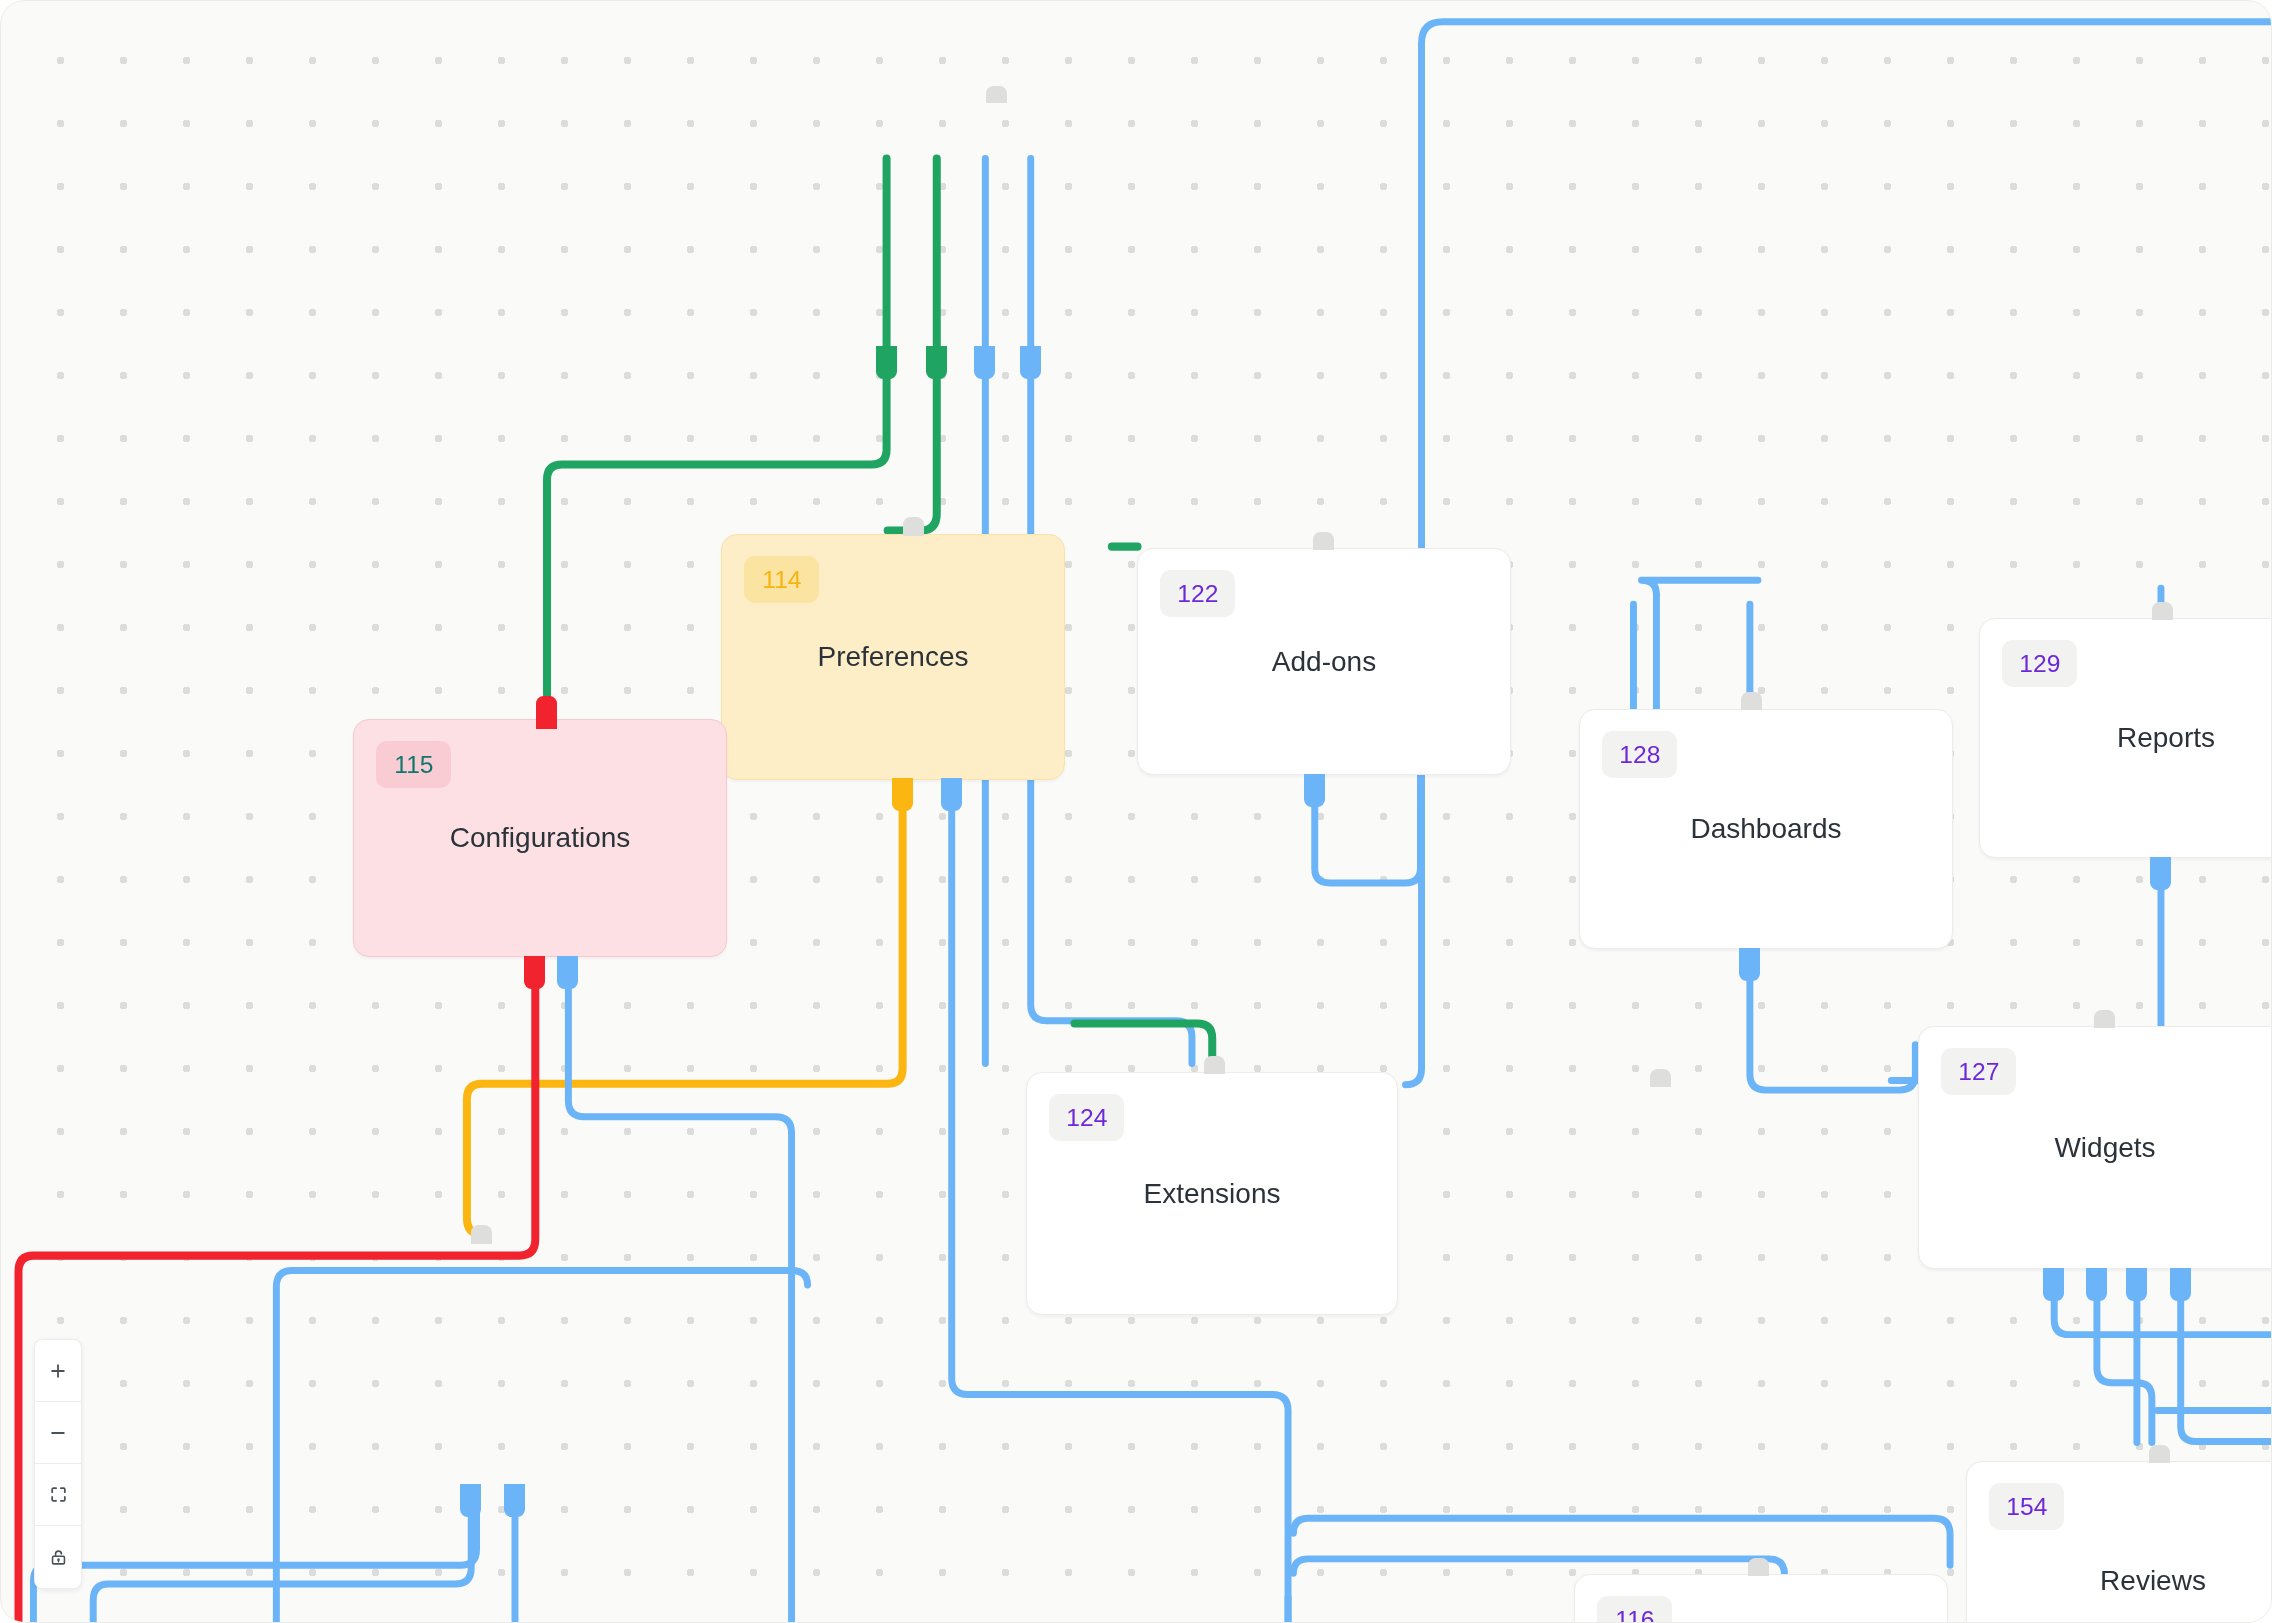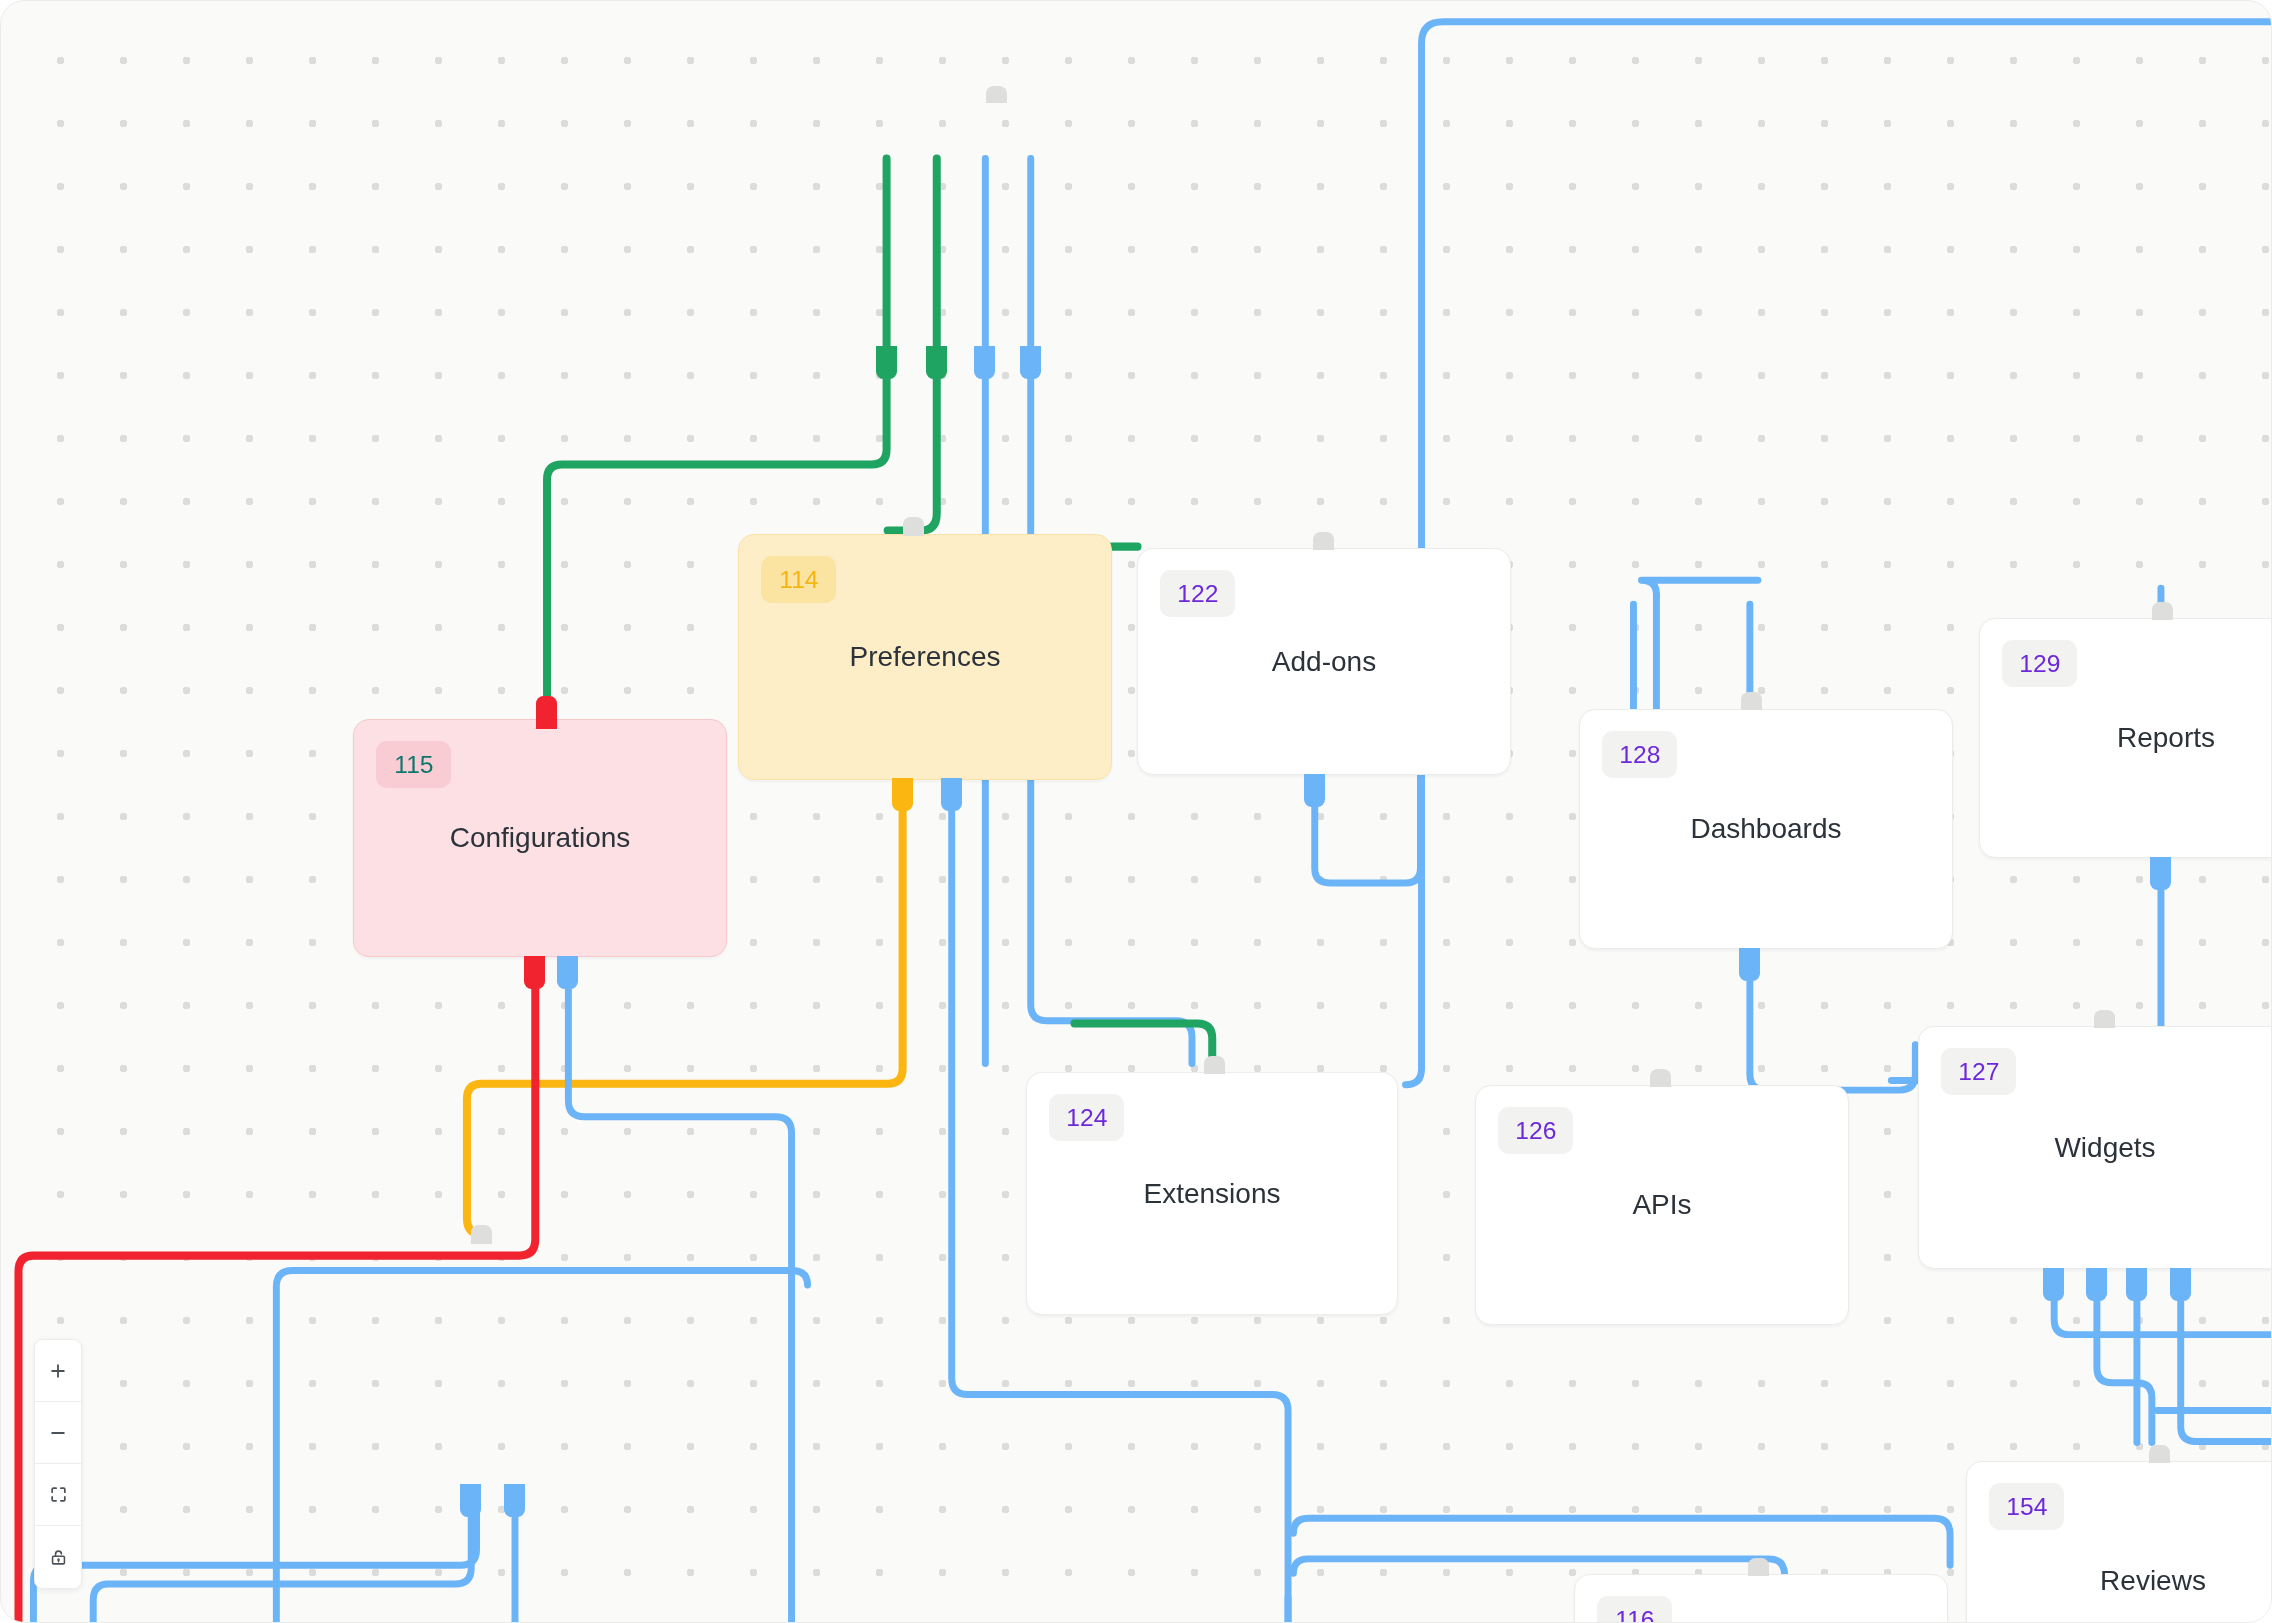--- a/index.html
+++ b/index.html
@@ -173,21 +173,21 @@
   </svg>
 
   <div id="nodes">
 
     <div class="handle gray top" style="left:985px; top:85px; height:17px;"></div>
     <div class="handle green" style="left:875px; top:345px;"></div>
     <div class="handle green" style="left:925px; top:345px;"></div>
     <div class="handle" style="left:973px; top:345px;"></div>
     <div class="handle" style="left:1019px; top:345px;"></div>
 
-    <div class="node yellow" style="left:737px; top:533px; width:374px; height:246px;">
+    <div class="node yellow" style="left:720px; top:533px; width:344px; height:246px;">
       <div class="node-badge">114</div>
       <div class="node-title">Preferences</div>
     </div>
     <div class="handle gray top" style="left:902px; top:516px; height:19px;"></div>
     <div class="handle yellow" style="left:891px; top:777px;"></div>
     <div class="handle" style="left:940px; top:777px;"></div>
 
     <div class="node red" style="left:352px; top:718px; width:374px; height:238px;">
       <div class="node-badge">115</div>
       <div class="node-title">Configurations</div>
@@ -226,24 +226,20 @@
     <div class="handle" style="left:2085px; top:1267px;"></div>
     <div class="handle" style="left:2125px; top:1267px;"></div>
     <div class="handle" style="left:2169px; top:1267px;"></div>
 
     <div class="node" style="left:1025px; top:1071px; width:372px; height:243px;">
       <div class="node-badge">124</div>
       <div class="node-title">Extensions</div>
     </div>
     <div class="handle gray top" style="left:1203px; top:1055px; height:18px;"></div>
 
-    <div class="node" style="left:1474px; top:1084px; width:374px; height:240px;">
-      <div class="node-badge">126</div>
-      <div class="node-title">APIs</div>
-    </div>
     <div class="handle gray top" style="left:1649px; top:1068px; height:18px;"></div>
 
     <div class="handle gray top" style="left:470px; top:1224px; height:19px;"></div>
     <div class="handle" style="left:459px; top:1483px;"></div>
     <div class="handle" style="left:503px; top:1483px;"></div>
 
     <div class="node" style="left:1965px; top:1460px; width:374px; height:240px;">
       <div class="node-badge">154</div>
       <div class="node-title">Reviews</div>
     </div>

